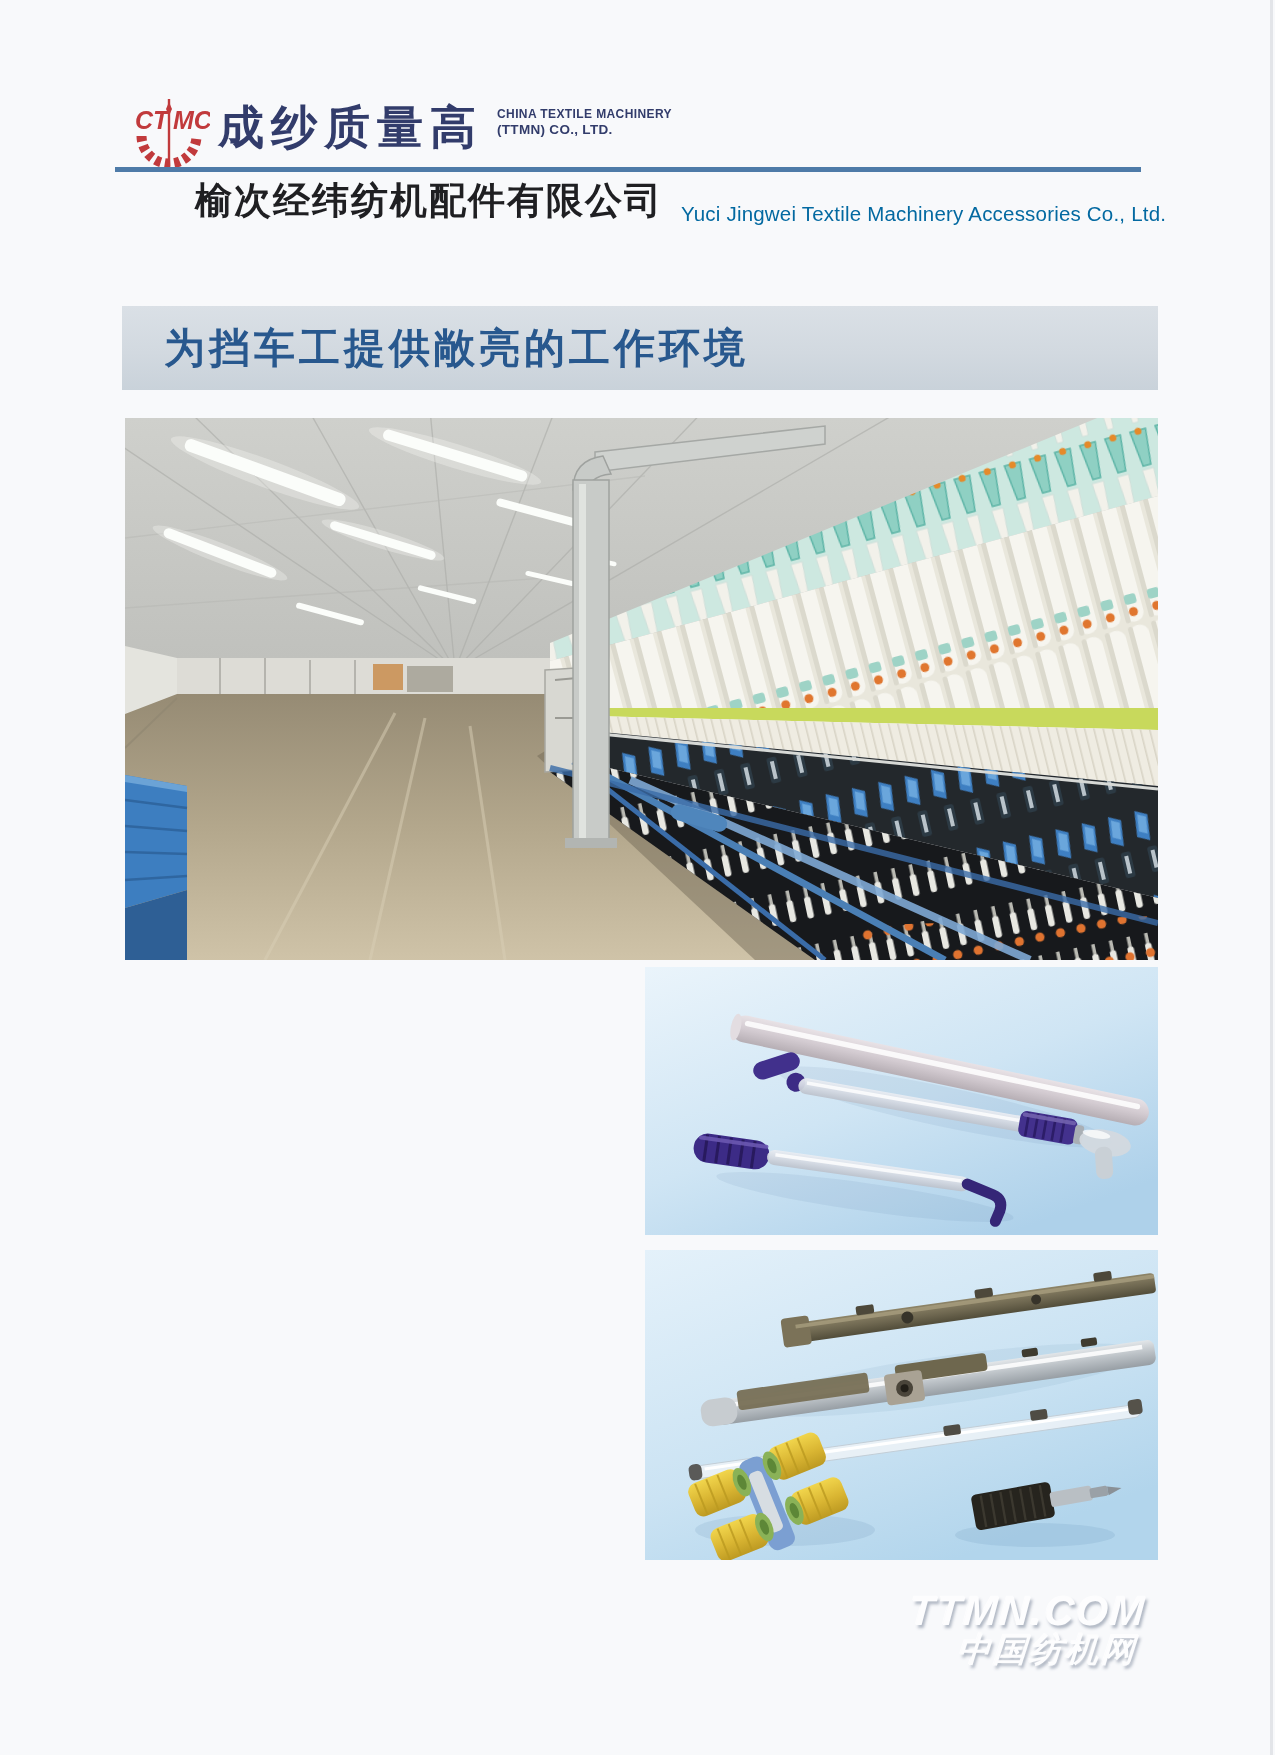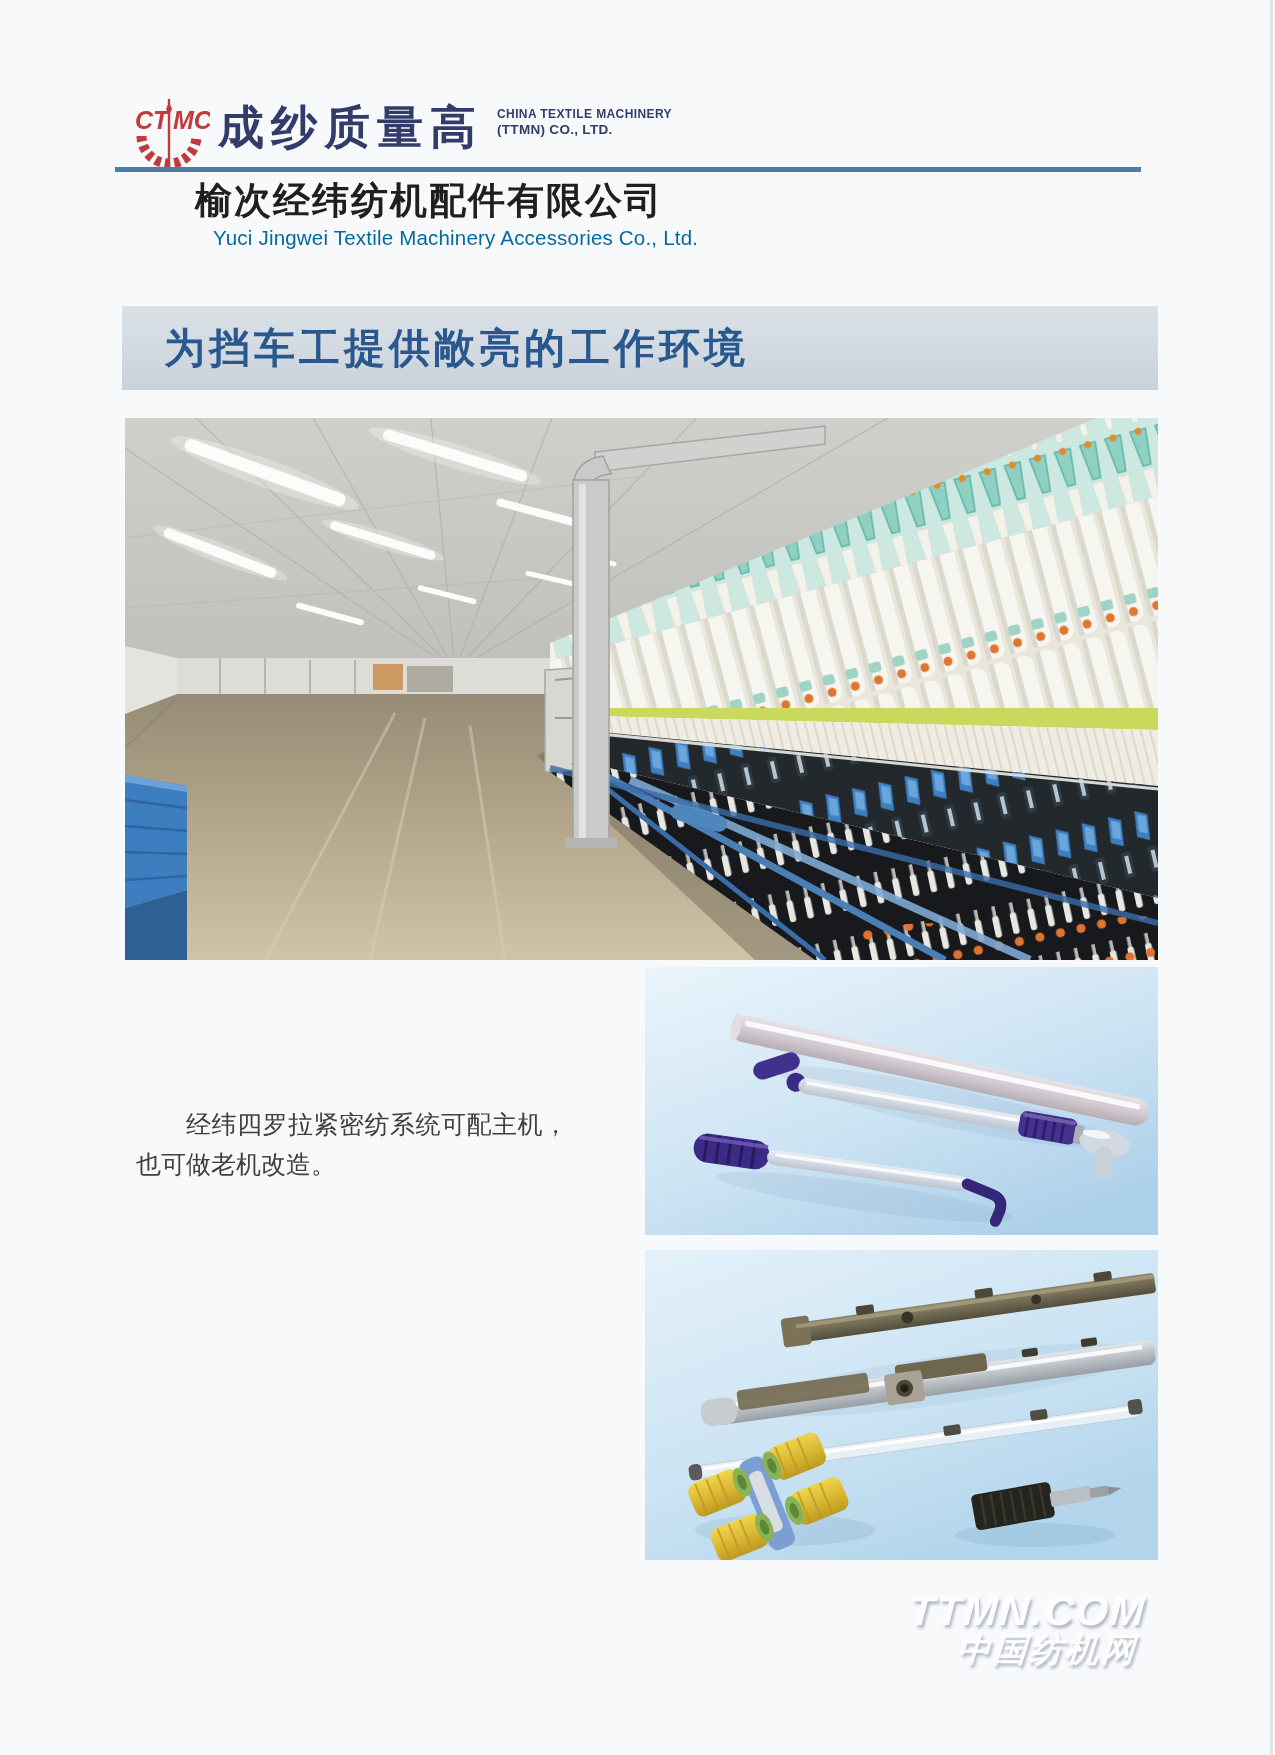--- a/index.html
+++ b/index.html
@@ -14,21 +14,21 @@
   .logo-row{position:absolute;left:126px;top:96px;height:76px;display:flex;align-items:flex-start;}
   .ctmc-mark{width:84px;height:78px;flex:0 0 auto;}
   .group-cn{
     margin-left:8px;margin-top:8px;font-size:46px;font-weight:900;color:#323c6b;
     letter-spacing:7px;line-height:1;white-space:nowrap;
   }
   .group-en{margin-left:14px;margin-top:12px;color:#323c6b;font-weight:700;line-height:1.15;}
   .group-en .en1{font-size:12px;letter-spacing:.4px;}
   .group-en .en2{font-size:13.5px;letter-spacing:.3px;}
   .rule{position:absolute;left:115px;top:167px;width:1026px;height:5px;background:#4e7ba8;}
-  .company-row{position:absolute;left:195px;top:176px;width:950px;display:flex;align-items:flex-start;white-space:nowrap;flex-direction:column;}
+  .company-row{position:absolute;left:195px;top:176px;width:950px;display:flex;align-items:flex-end;white-space:nowrap;}
   .company-cn{font-size:37px;font-weight:600;color:#1f1f22;letter-spacing:2px;}
   .company-en{font-size:20.5px;color:#0369a1;margin-left:18px;letter-spacing:.2px;}
 
   
   .title-bar{
     position:absolute;left:122px;top:306px;width:1036px;height:84px;
     background:linear-gradient(180deg,#dae0e6 0%,#d2d9e0 55%,#c9d2da 100%);
     display:flex;align-items:center;
   }
   .title-bar span{
@@ -244,21 +244,20 @@
 
       <polygon points="470,34 700,8 700,26 470,54" fill="#cfd2cf" stroke="#a5a8a5" stroke-width="1.5"></polygon>
       <path d="M448,72 Q448,42 478,38 L486,56 Q462,58 462,78 Z" fill="#c8cbc8" stroke="#9fa29f" stroke-width="1.5"></path>
       <rect x="448" y="62" width="36" height="362" fill="#c8cbc8" stroke="#9fa29f" stroke-width="1.5"></rect>
       <rect x="454" y="66" width="7" height="354" fill="#e6e8e5" opacity="0.8"></rect>
       <rect x="440" y="420" width="52" height="10" fill="#b2b5b2"></rect>
     </svg>
   </div>
 
   <div class="body-text">
-    <p>经纬四罗拉紧密纺系统可配主机，也可做老机改造。</p>
   </div>
 
   <div class="photo-tubes">
     <svg viewBox="0 0 513 268" preserveAspectRatio="none">
       <defs>
         <linearGradient id="bgP1" x1="0" y1="0" x2="0.7" y2="1">
           <stop offset="0" stop-color="#eaf4fb"></stop>
             <stop offset="0.55" stop-color="#cfe5f4"></stop>
             <stop offset="1" stop-color="#aed1ea"></stop>
         </linearGradient>

